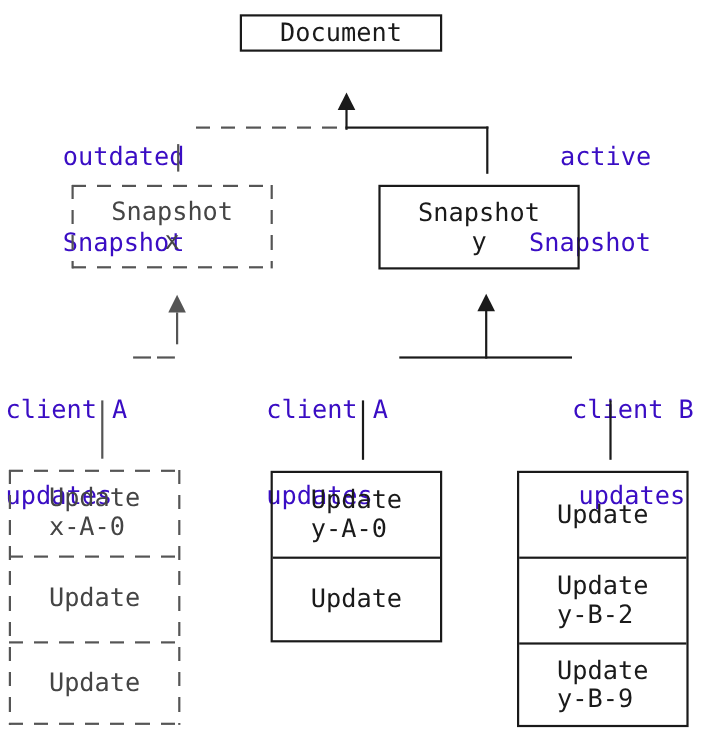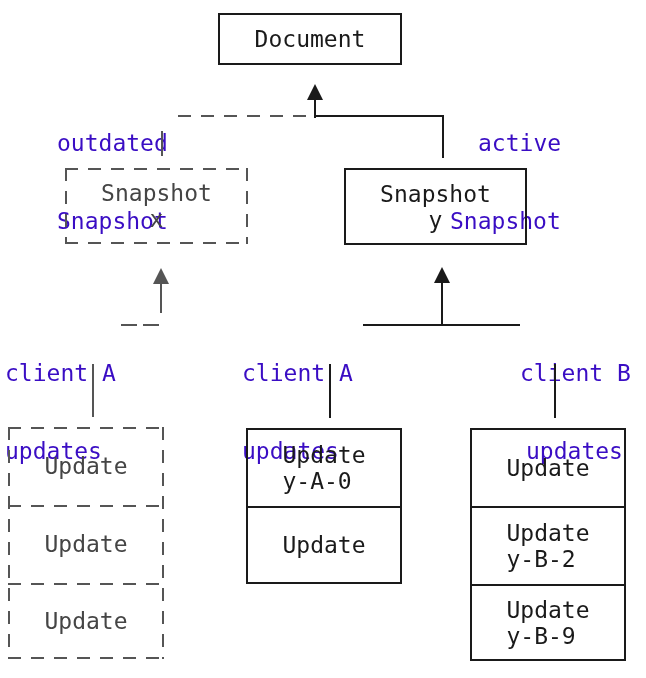--- a/index.html
+++ b/index.html
@@ -42,38 +42,38 @@
   .cell + .cell.bordered{border-top:2px solid var(--ink);}
   .cell-text{text-align:left;}
   .graytext{color:var(--mutedtext);}
   .snaptext{text-align:center;}
 </style>
 </head>
 <body>
 
 <div id="canvas">
 
-  <div class="abs box" style="left:218px;top:13px;width:184px;height:52px;">
+  <div class="abs box" style="left:218px;top:13px;width:184px;height:34px;">
     <div>Document</div>
   </div>
 
   <div class="arrowhead" style="left:307px;top:84px;"></div>
   <div class="vline" style="left:314px;top:98px;height:20px;"></div>
 
   <div class="dash-h" style="left:178px;top:115px;width:134px;"></div>
 
   <div class="hline" style="left:314px;top:115px;width:130px;"></div>
   <div class="vline" style="left:442px;top:115px;height:43px;"></div>
 
   <div class="plabel" style="left:57px;top:78px;">
     <div>outdated</div>
     <div>Snapshot</div>
   </div>
 
-  <div class="plabel" style="left:450px;top:78px;">
+  <div class="plabel" style="left:481px;top:78px;">
     <div style="margin-left:28px;">active</div>
     <div>Snapshot</div>
   </div>
 
   <div class="vline gray" style="left:161px;top:131px;height:25px;"></div>
 
   <div class="abs dashbox" style="left:65px;top:168px;width:183px;height:76px;">
     <div class="edge-h" style="top:0;"></div>
     <div class="edge-h" style="bottom:0;"></div>
     <div class="edge-v" style="left:0;"></div>
@@ -123,20 +123,21 @@
     <div class="edge-h" style="top:0;"></div>
     <div class="edge-h" style="top:78px;"></div>
     <div class="edge-h" style="top:156px;"></div>
     <div class="edge-h" style="bottom:0;"></div>
     <div class="edge-v" style="left:0;"></div>
     <div class="edge-v" style="right:0;"></div>
     <div class="stack graytext" style="width:100%;height:100%;grid-template-rows:78px 78px auto;">
       <div class="cell">
         <div class="cell-text">
           <div>Update</div>
+          <div>x-A-0</div>
         </div>
       </div>
       <div class="cell">
         <div class="cell-text">
           <div>Update</div>
         </div>
       </div>
       <div class="cell">
         <div class="cell-text">
           <div>Update</div>

